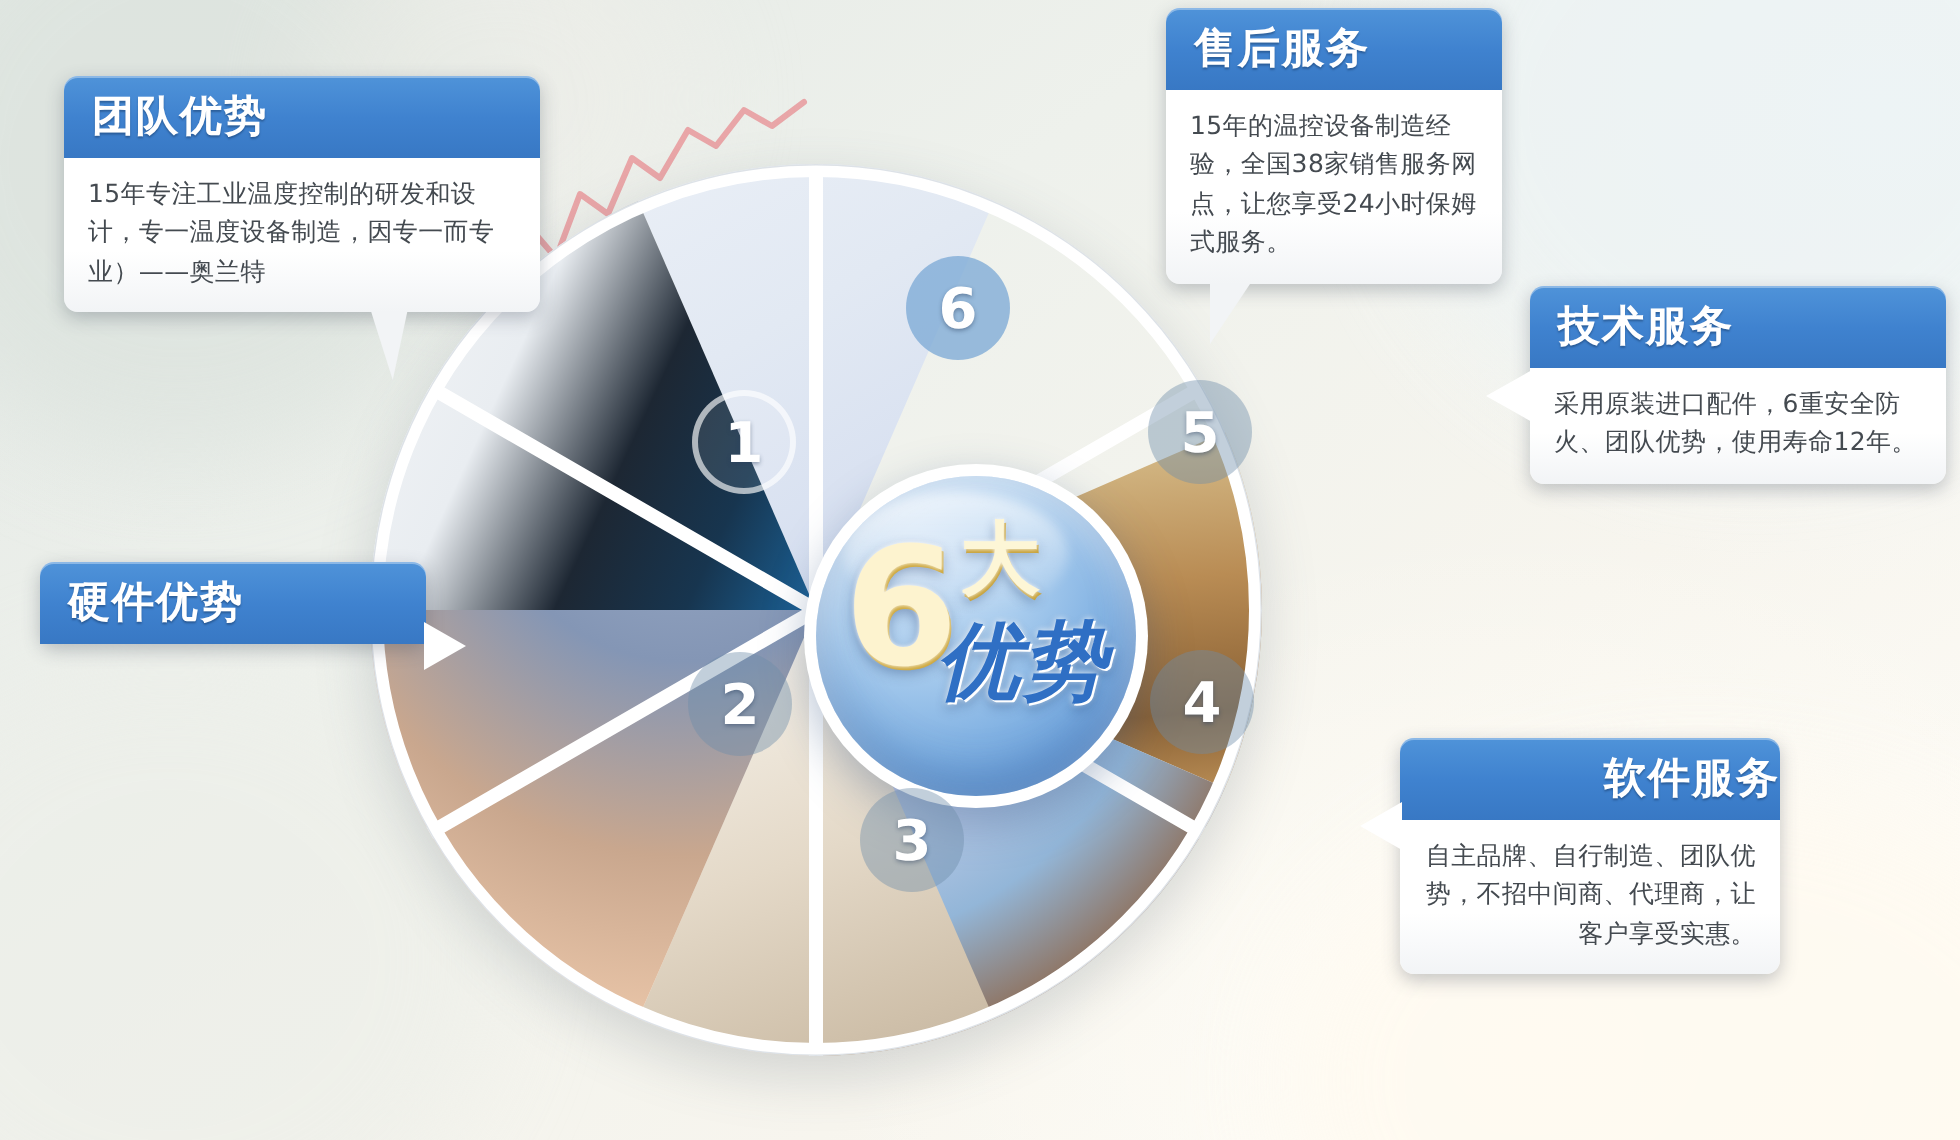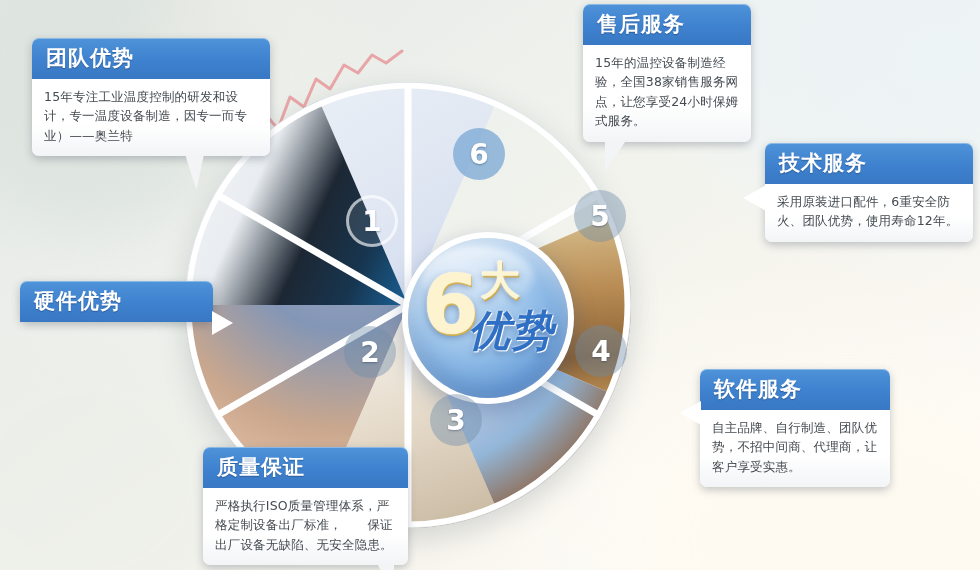--- a/index.html
+++ b/index.html
@@ -146,21 +146,21 @@
   }
   .tail{position:absolute;width:0;height:0;}
 
   
   #co-team{left:32px;top:38px;width:238px;}
   #co-team .tail{left:150px;top:100%;border-left:18px solid transparent;border-top:34px solid #f2f4f6;transform:skewX(-12deg);}
   #co-after{left:583px;top:4px;width:168px;}
   #co-after .tail{left:22px;top:100%;border-right:20px solid transparent;border-top:30px solid #f2f4f6;}
   #co-hard{left:765px;top:143px;width:208px;}
   #co-hard .tail{left:-22px;top:42px;border-top:13px solid transparent;border-bottom:13px solid transparent;border-right:23px solid #ffffff;}
-  #co-soft{left:700px;top:369px;width:190px;}
+  #co-soft{left:700px;top:369px;width:190px;text-align:right;}
   #co-soft .tail{left:-20px;top:32px;border-top:12px solid transparent;border-bottom:12px solid transparent;border-right:21px solid #ffffff;}
   #co-tech{left:20px;top:281px;width:193px;}
   #co-tech .tail{right:-20px;top:30px;border-top:12px solid transparent;border-bottom:12px solid transparent;border-left:21px solid #ffffff;}
   #co-qa{left:203px;top:447px;width:205px;}
   #co-qa .tail{right:14px;top:100%;border-left:16px solid transparent;border-top:30px solid #f2f4f6;}
 </style>
 </head>
 <body>
 
 <div id="stage">
@@ -253,19 +253,14 @@
     <div class="hd">软件服务</div>
     <div class="bd">自主品牌、自行制造、团队优势，不招中间商、代理商，让客户享受实惠。</div>
     <div class="tail"></div>
   </div>
 
   <div class="callout" id="co-tech">
     <div class="hd">硬件优势</div>
     <div class="tail"></div>
   </div>
 
-  <div class="callout" id="co-qa">
-    <div class="hd">质量保证</div>
-    <div class="bd">严格执行ISO质量管理体系，严格定制设备出厂标准，　　保证出厂设备无缺陷、无安全隐患。</div>
-    <div class="tail"></div>
-  </div>
 
 </div>
 
 </body></html>

